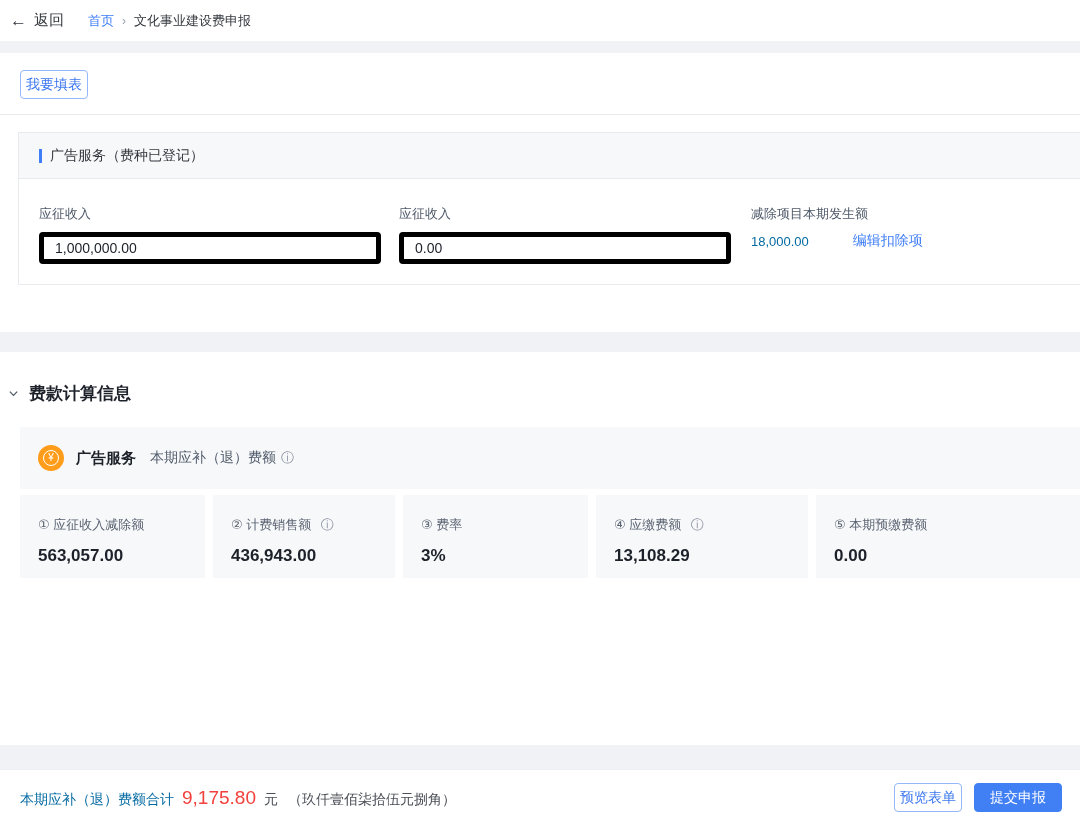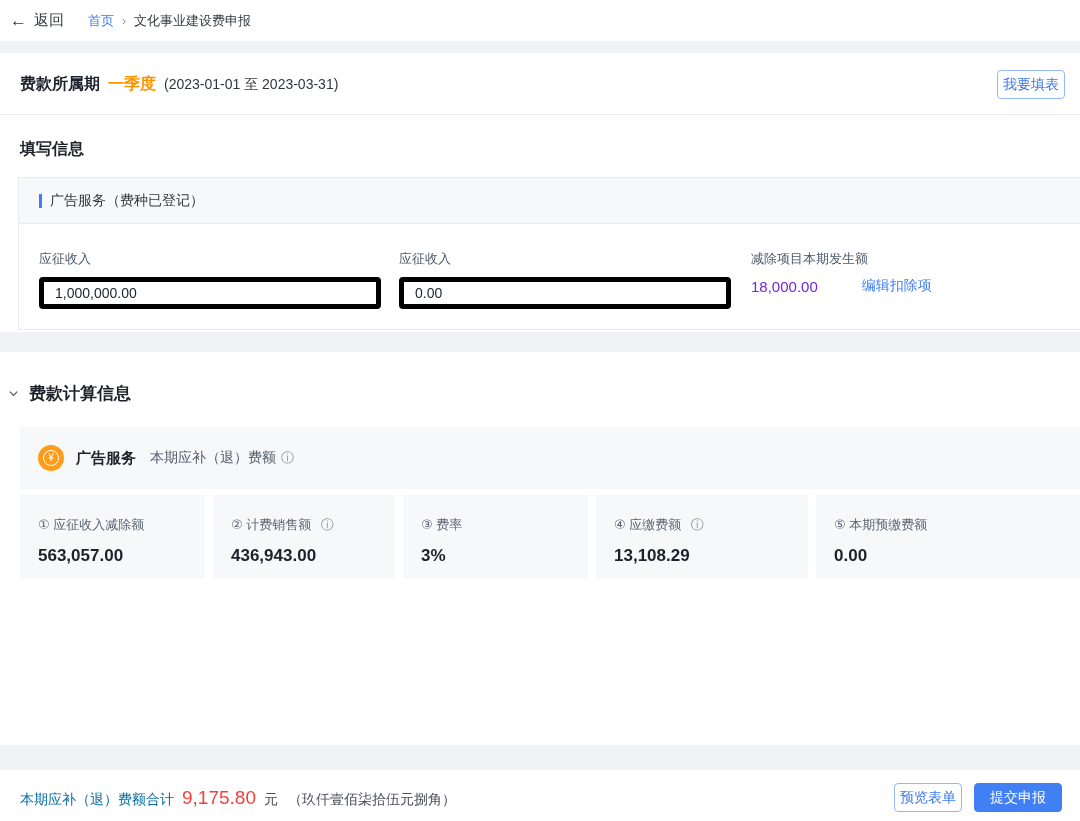--- a/index.html
+++ b/index.html
@@ -39,21 +39,21 @@
   .bluebar { width:3px; height:14px; background:#3f7ef7; margin-right:8px; }
   .fieldset-header-label { font-size:14px; color:#33373d; }
   .fieldset-body { display:flex; padding:26px 0 20px 20px; gap:18px; background:#fff; }
   .field label { display:block; font-size:13px; color:#4e5969; margin-bottom:9px; }
   .field input { height:32px; border:5px solid #000000; border-radius:4px; padding:0 11px;
     font-size:14px; color:#1d2129; font-family:inherit; outline:none; }
   .input-wide { width:342px; }
   .input-mid { width:332px; }
   .field-deduct { margin-left:2px; }
   .deduct-row { display:flex; align-items:center; margin-top:8px; }
-  .deduct-value { font-size:15px; color:#6d28d9; }
+  .deduct-value { font-size:13px; color:#0369a1; }
   .edit-link { font-size:14px; color:#3f7ef7; margin-left:44px; cursor:pointer; text-decoration:none; }
 
   
   .card2 { height:393px; background:#fff; overflow:hidden; }
   .section-title { display:flex; align-items:center; gap:10px; margin:30px 0 0 8px; }
   .chevron { width:11px; height:11px; display:inline-block; }
   .section-title-text { font-size:17px; font-weight:bold; color:#1d2129; }
   .panel { margin:22px 0 0 20px; height:62px; background:#f7f8fa; display:flex; align-items:center; padding-left:18px; }
   .coin { width:26px; height:26px; border-radius:50%; background:#ff9c1a; color:#fff;
     display:flex; align-items:center; justify-content:center; margin-right:12px; flex:0 0 auto; }
@@ -91,30 +91,24 @@
     <span class="bc-home">首页</span>
     <span class="bc-sep">›</span>
     <span class="bc-cur">文化事业建设费申报</span>
   </div>
 </div>
 
 <div class="band band1"></div>
 
 <div class="card1">
   <div class="period-row">
-    <div class="period-text">
-      <span class="period-label">费款所属期</span>
-      <span class="period-quarter">一季度</span>
-      <span class="period-range">(2023-01-01 至 2023-03-31)</span>
-    </div>
     <button class="btn-outline">我要填表</button>
   </div>
   <div class="divider"></div>
 
-  <div class="fill-title">填写信息</div>
 
   <div class="fieldset">
     <div class="fieldset-header">
       <span class="bluebar"></span>
       <span class="fieldset-header-label">广告服务（费种已登记）</span>
     </div>
     <div class="fieldset-body">
       <div class="field">
         <label>应征收入</label>
         <input class="input-wide" type="text" value="1,000,000.00" style="">

